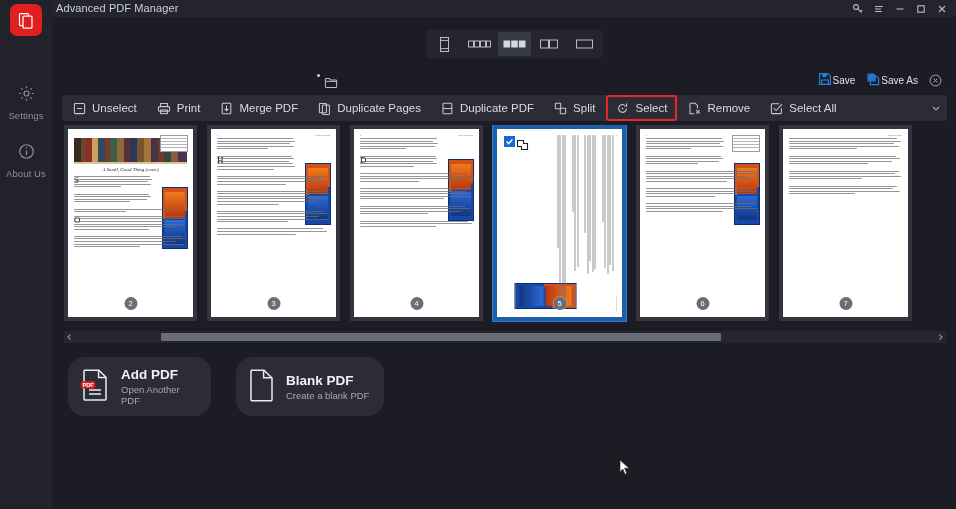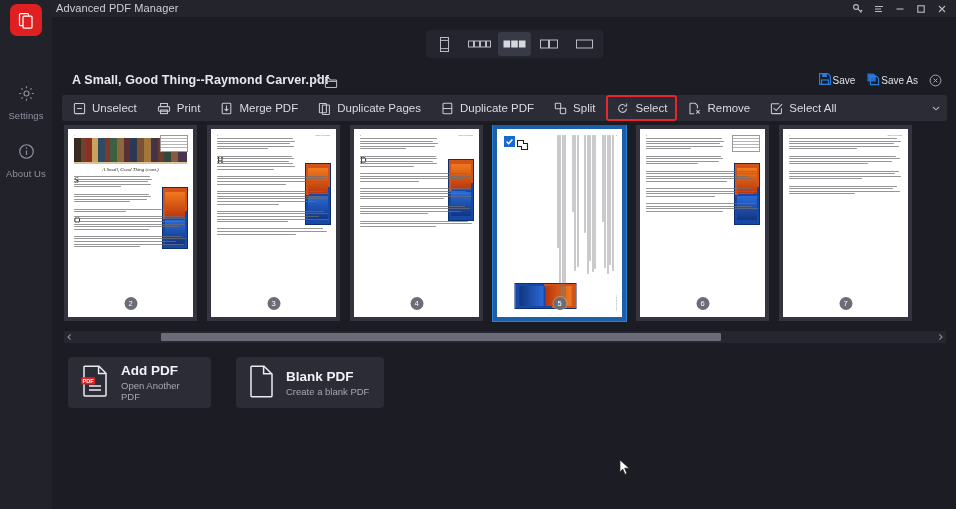--- a/index.html
+++ b/index.html
@@ -178,21 +178,21 @@
   .sc-arrow { width: 11px; height: 12px; display:flex; align-items:center; justify-content:center; color:#8c8f99; }
   .sc-track { position: relative; flex: 1; height: 12px; }
   .sc-thumb {
     position: absolute; left: 86px; top: 2px; width: 560px; height: 8px;
     background: #6a6d78; border-radius: 1px;
   }
 
   
   .cards { position: absolute; left: 68px; top: 357px; display: flex; gap: 25px; }
   .card {
-    width: 143px; height: 51px; background: #2b2c36; border-radius: 4px;
+    width: 143px; height: 59px; background: #2b2c36; border-radius: 16px;
     display: flex; align-items: center; padding: 0 12px; gap: 11px;
   }
   .card.wide { width: 148px; }
   .card-txt { display: flex; flex-direction: column; gap: 2px; }
   .card-title { font-size: 13.5px; font-weight: bold; color: #f0f2f7; }
   .card-sub { font-size: 9.5px; color: #a5a8b3; }
 
   .cursor { position: absolute; left: 619px; top: 459px; z-index: 9; }
 </style>
 </head>
@@ -297,21 +297,20 @@
       </div>
       <div class="vm">
         <svg width="25" height="14" viewBox="0 0 25 14" fill="none" stroke="#b9bcc6" stroke-width="1">
           <rect x="4.5" y="3" width="16" height="8"></rect>
         </svg>
       </div>
     </div>
   </div>
 
   <div class="dochead">
-    <div class="filename">A Small, Good Thing--Raymond Carver.pdf</div>
     <div class="moddot"></div>
     <div class="folder-ic">
       <svg width="14" height="13" viewBox="0 0 14 13" fill="none" stroke="currentColor" stroke-width="1.05">
         <path d="M1.4 10.6V3.2a.8.8 0 0 1 .8-.8h3l1.2 1.5h5.4a.8.8 0 0 1 .8.8v6a.8.8 0 0 1-.8.8H2.2a.8.8 0 0 1-.8-.9z"></path>
         <path d="M1.6 5.4h10.8"></path>
       </svg>
     </div>
 
     <div class="save-group">
       <div class="save-btn">

